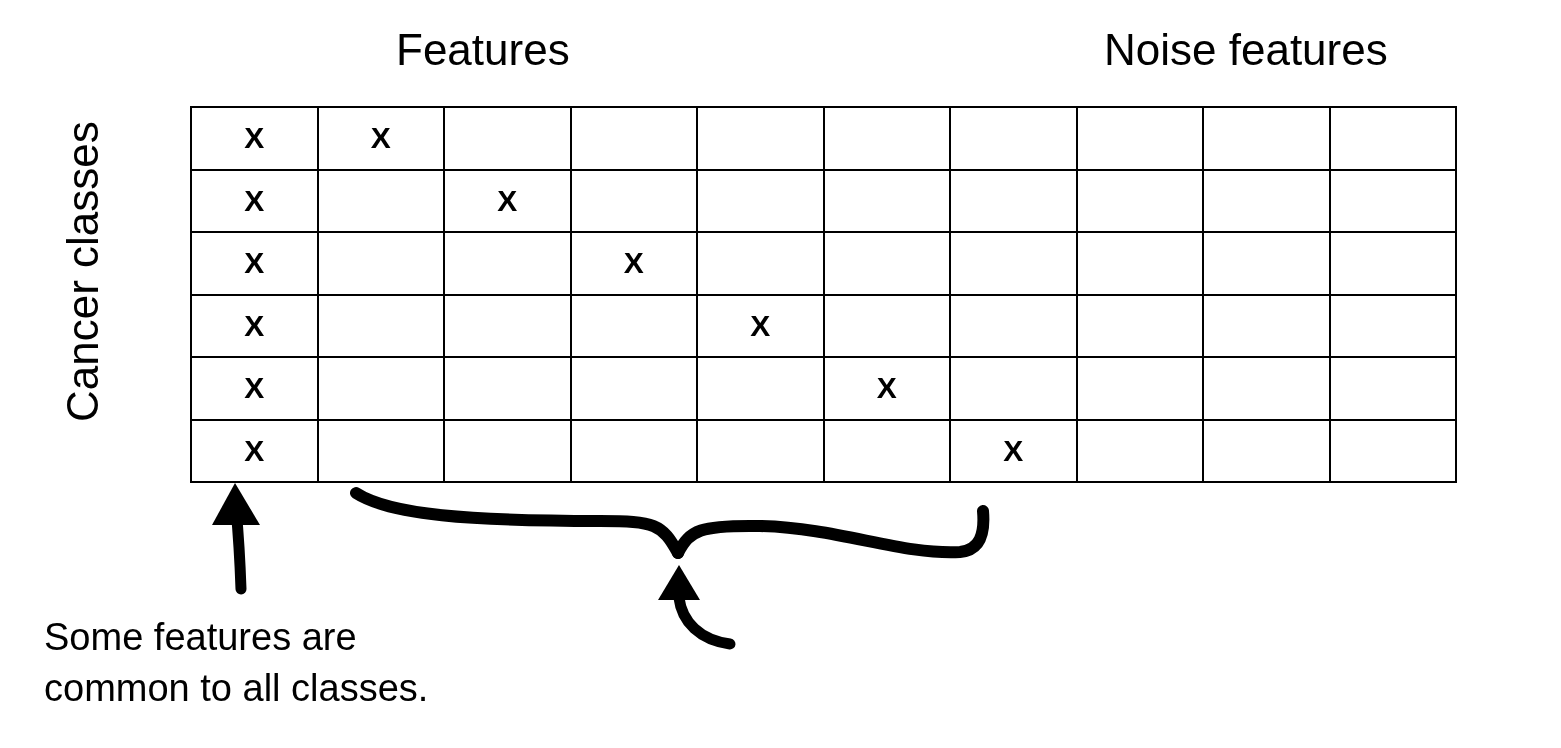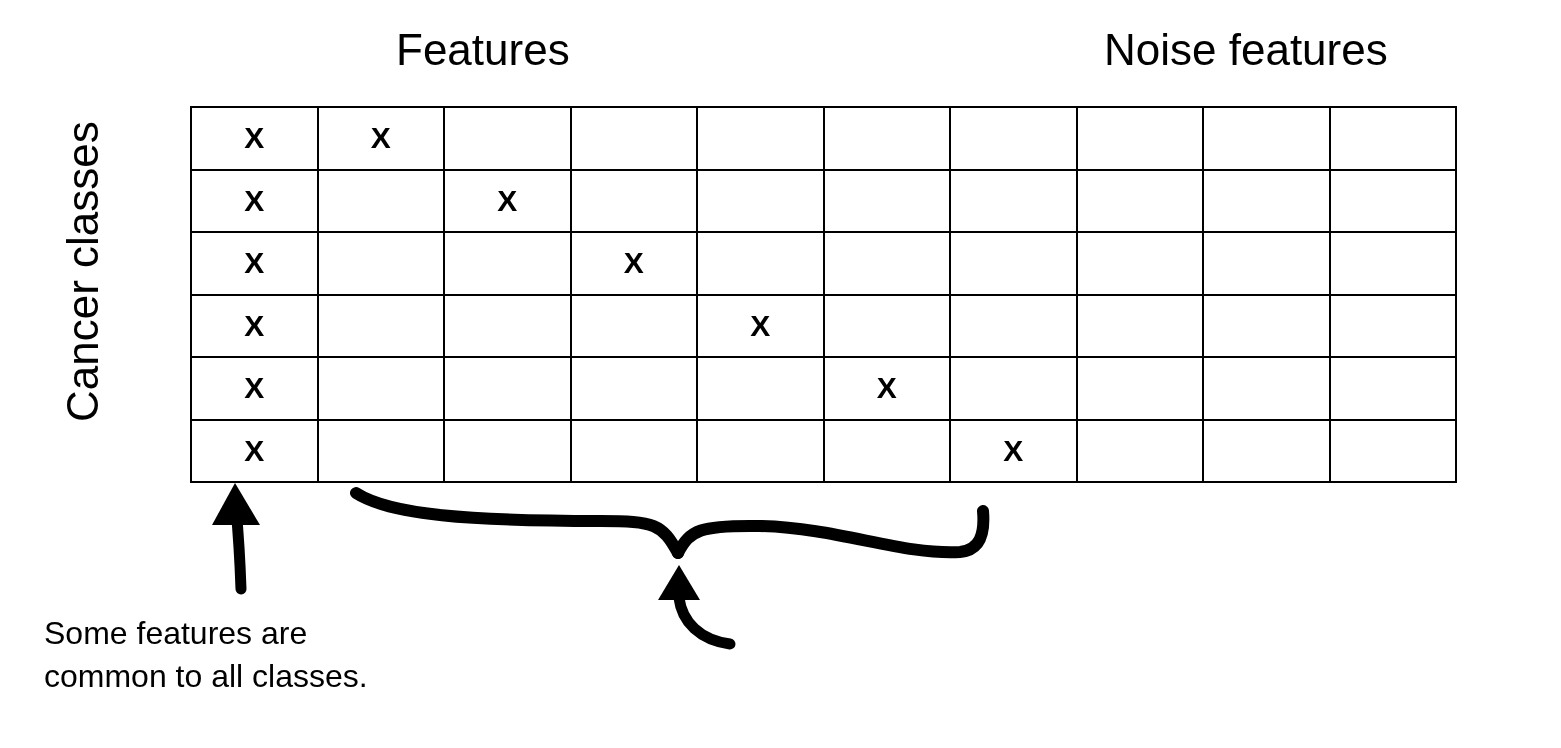--- a/index.html
+++ b/index.html
@@ -62,21 +62,21 @@
     font-size: 30px;
     font-weight: bold;
     font-family: "Liberation Sans", sans-serif;
     padding: 0;
     color: #000;
   }
 
   
   .caption {
     position: absolute;
-    font-size: 32px;
+    font-size: 38px;
     line-height: 1.35;
     color: #000;
     white-space: pre-line;
   }
   #caption-common        { left: 44px;  top: 612px; }
   #caption-class-specific{ left: 760px; top: 628px; white-space: nowrap; }
 
   
   #overlay {
     position: absolute;

